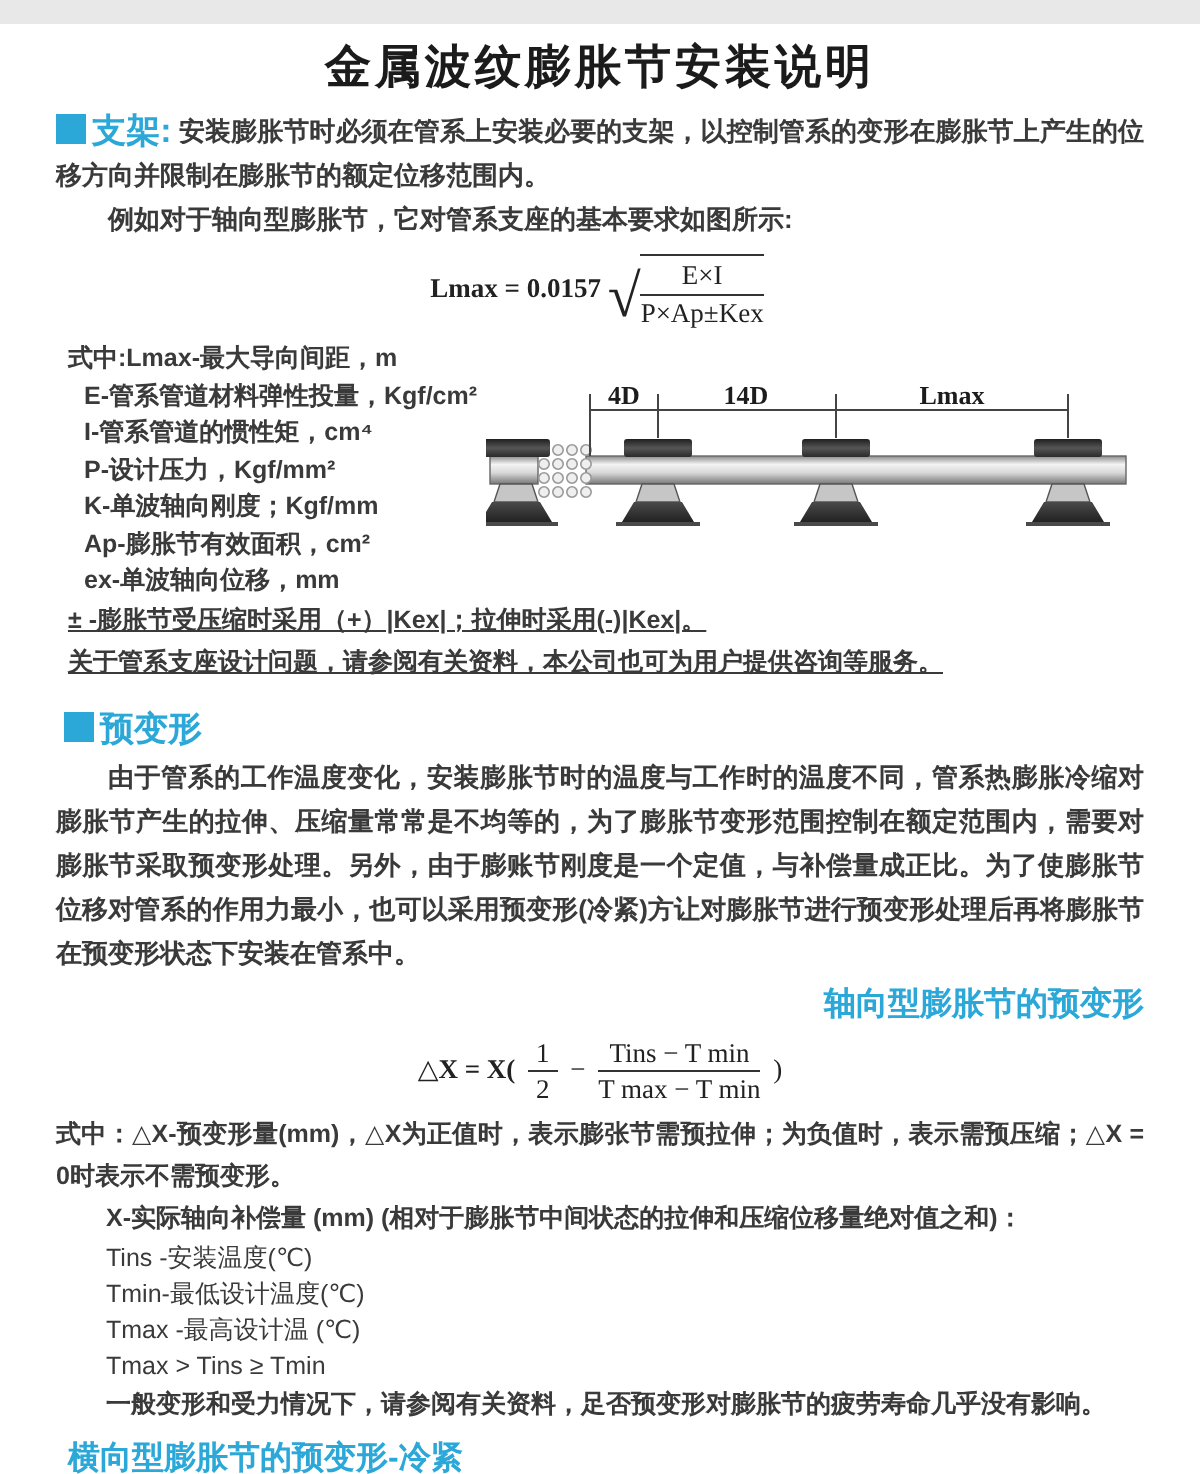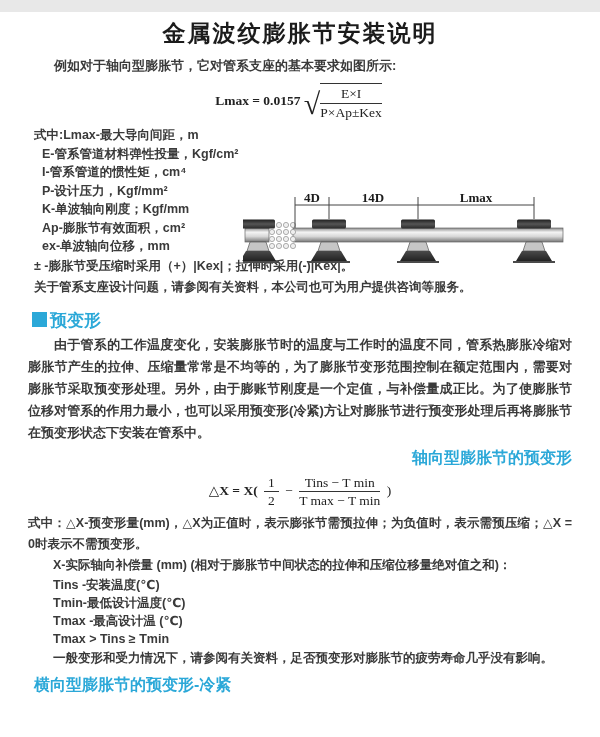--- a/index.html
+++ b/index.html
@@ -29,42 +29,46 @@
   .frac{display:inline-flex;flex-direction:column;text-align:center;vertical-align:middle;line-height:1.15;margin:0 3px;}
   .frac .num{border-bottom:1px solid #333;padding:0 4px 1px 4px;}
   .frac .den{padding-top:1px;}
   .ital{}
   .sqrt-glyph{font-size:30px;line-height:0.8;vertical-align:-9px;font-weight:normal;margin-right:-3px;}
   .radicand{border-top:1.4px solid #333;padding-top:2px;}
   
   .def-list{margin:6px 0 0 6px;font-size:12.5px;line-height:18.5px;font-weight:600;}
   .def-line{white-space:nowrap;}
   .def-sub{margin-left:8px;}
-  .note-line{font-size:12.5px;line-height:21px;font-weight:600;margin-left:6px;white-space:nowrap;}
+  .note-line{font-size:12.5px;line-height:21px;font-weight:600;margin-left:6px;white-space:nowrap;text-decoration:underline;}
   
   .sec2-heading-row{margin:11px 0 2px 4px;}
   .sub-heading{font-size:16px;font-weight:bold;margin:4px 0 2px 30px;}
   .sub-heading2{font-size:16px;font-weight:bold;margin:6px 0 2px 6px;}
   .axial-lines{font-size:12.5px;}
   .axial-line0{line-height:21px;margin-top:3px;}
   .axial-line1{line-height:21px;margin-left:2em;}
-  .temp-line{line-height:18px;margin-left:2em;font-weight:700;}
+  .temp-line{line-height:18px;margin-left:2em;font-weight:400;}
   .general-line{line-height:21px;text-indent:2em;}
   
   .diagram{position:absolute;left:243px;top:190px;width:352px;height:92px;}
 </style>
 </head>
 <body>
 
 <div class="top-strip"></div>
 
 <div class="content">
 
   <h1 class="page-title">金属波纹膨胀节安装说明</h1>
 
+  <p class="para sec1-lead">
+    <span class="sec-square" style="background:#2ba8d8;"></span><span class="sec-heading" style="color:#2ba8d8;">支架:</span>
+    <span>安装膨胀节时必须在管系上安装必要的支架，以控制管系的变形在膨胀节上产生的位移方向并限制在膨胀节的额定位移范围内。</span>
+  </p>
   <p class="para indent example-line">例如对于轴向型膨胀节，它对管系支座的基本要求如图所示:</p>
 
   <div class="formula">
     <span class="f-bold">Lmax = 0.0157</span>
     <span class="sqrt-glyph">√</span><span class="frac radicand ital">
         <span class="num">E×I</span>
         <span class="den">P×Ap±Kex</span>
       </span>
   </div>
 

